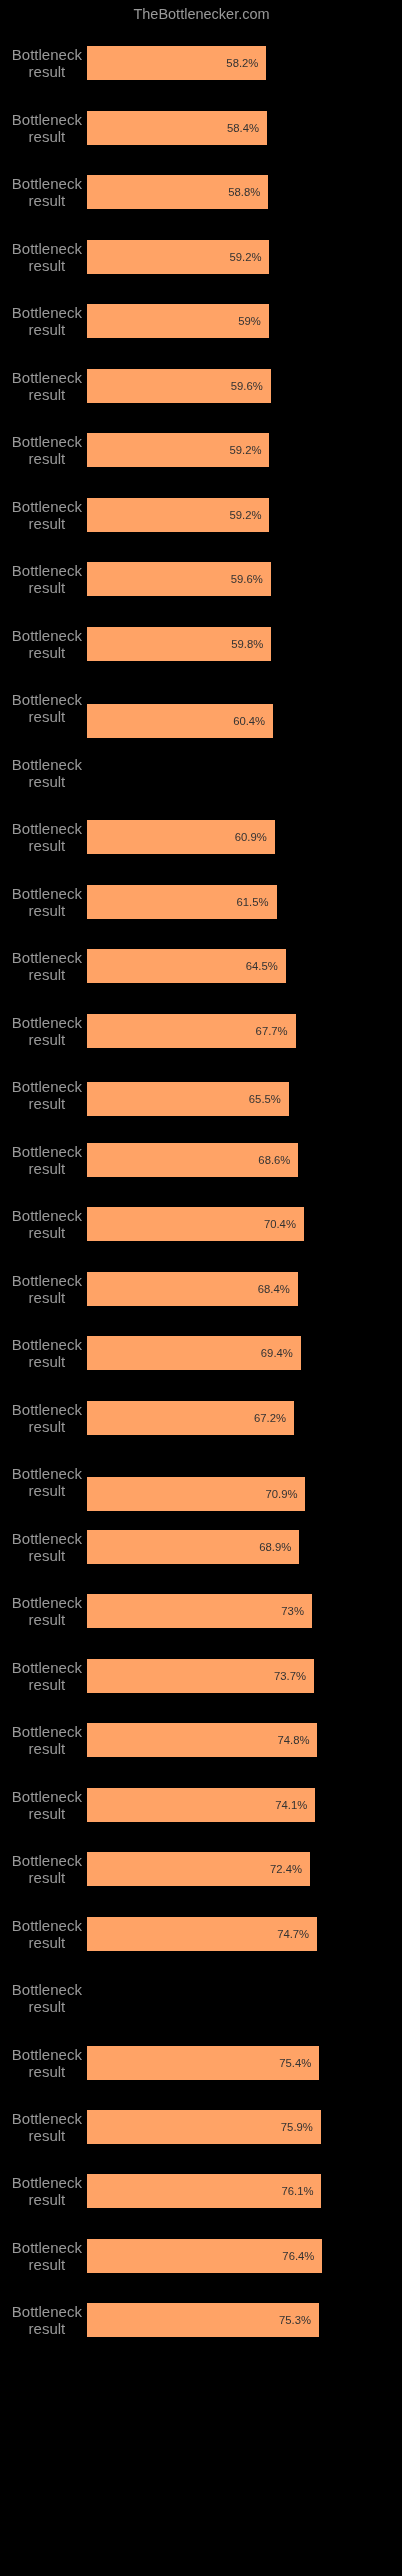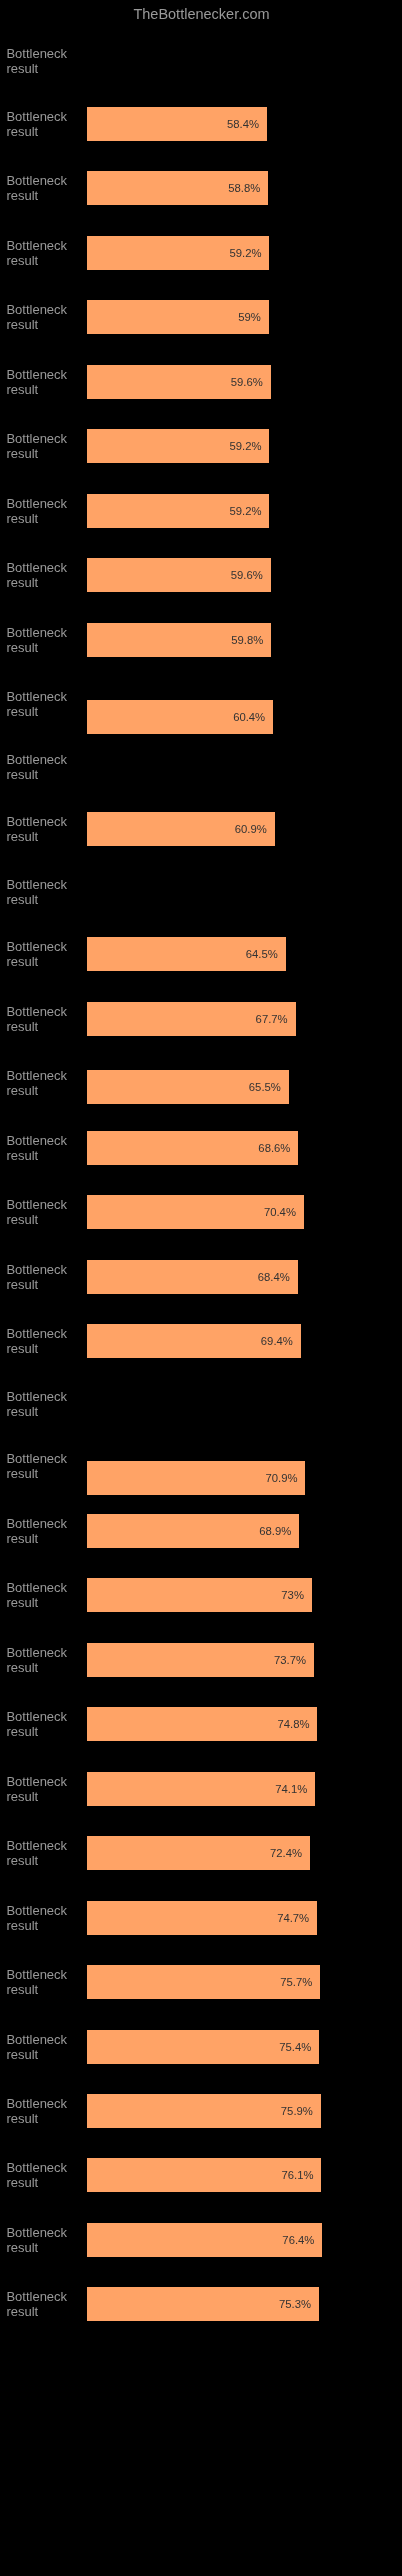--- a/index.html
+++ b/index.html
@@ -43,23 +43,24 @@
     }
     
     .bar-wrapper {
       display: flex;
       align-items: center;
       position: relative;
     }
     
     .bar-label {
       color: #999999;
-      font-size: 13px;
+      font-size: 15px;
       width: 81px;
       flex-shrink: 0;
+      text-align: center;
     }
     
     .bar-area {
       flex: 1;
       position: relative;
       height: 34px;
       display: flex;
       align-items: center;
     }
     
@@ -87,20 +88,25 @@
 </head>
 <body>
 
 <div class="chart-container">
   <div class="chart-title">TheBottlenecker.com</div>
   <div class="chart-rows">
       <div class="chart-row">
         <div class="upper-label" style="min-height: 11.3px;"></div>
         <div class="bar-wrapper">
           <div class="bar-label">Bottleneck result</div>
+          <div class="bar-area">
+            <div class="bar" style="width: 58.2%;">
+              <span class="bar-value inside">58.2%</span>
+            </div>
+          </div>
         </div>
       </div>
       <div class="chart-row">
         <div class="upper-label" style="min-height: 11.3px;"></div>
         <div class="bar-wrapper">
           <div class="bar-label">Bottleneck result</div>
           <div class="bar-area">
             <div class="bar" style="width: 58.4%;">
               <span class="bar-value inside">58.4%</span>
             </div>
@@ -220,20 +226,25 @@
             <div class="bar" style="width: 60.9%;">
               <span class="bar-value inside">60.9%</span>
             </div>
           </div>
         </div>
       </div>
       <div class="chart-row">
         <div class="upper-label" style="min-height: 11.3px;"></div>
         <div class="bar-wrapper">
           <div class="bar-label">Bottleneck result</div>
+          <div class="bar-area">
+            <div class="bar" style="width: 61.5%;">
+              <span class="bar-value inside">61.5%</span>
+            </div>
+          </div>
         </div>
       </div>
       <div class="chart-row">
         <div class="upper-label" style="min-height: 11.3px;"></div>
         <div class="bar-wrapper">
           <div class="bar-label">Bottleneck result</div>
           <div class="bar-area">
             <div class="bar" style="width: 64.5%;">
               <span class="bar-value inside">64.5%</span>
             </div>
@@ -303,20 +314,25 @@
             <div class="bar" style="width: 69.4%;">
               <span class="bar-value inside">69.4%</span>
             </div>
           </div>
         </div>
       </div>
       <div class="chart-row">
         <div class="upper-label" style="min-height: 11.3px;"></div>
         <div class="bar-wrapper">
           <div class="bar-label">Bottleneck result</div>
+          <div class="bar-area">
+            <div class="bar" style="width: 67.2%;">
+              <span class="bar-value inside">67.2%</span>
+            </div>
+          </div>
         </div>
       </div>
       <div class="chart-row">
         <div class="upper-label" style="min-height: 11.3px;"></div>
         <div class="bar-wrapper">
           <div class="bar-label">Bottleneck result</div>
           <div class="bar-area">
             <div class="bar" style="width: 70.9%; margin-top: 24px;">
               <span class="bar-value inside">70.9%</span>
             </div>
@@ -397,25 +413,20 @@
             <div class="bar" style="width: 74.7%; padding-left: 16px;">
               <span class="bar-value inside">74.7%</span>
             </div>
           </div>
         </div>
       </div>
       <div class="chart-row">
         <div class="upper-label" style="min-height: 11.3px;"></div>
         <div class="bar-wrapper">
           <div class="bar-label">Bottleneck result</div>
-          <div class="bar-area">
-            <div class="bar" style="width: 75.7%;">
-              <span class="bar-value inside">75.7%</span>
-            </div>
-          </div>
         </div>
       </div>
       <div class="chart-row">
         <div class="upper-label" style="min-height: 11.3px;"></div>
         <div class="bar-wrapper">
           <div class="bar-label">Bottleneck result</div>
           <div class="bar-area">
             <div class="bar" style="width: 75.4%;">
               <span class="bar-value inside">75.4%</span>
             </div>

